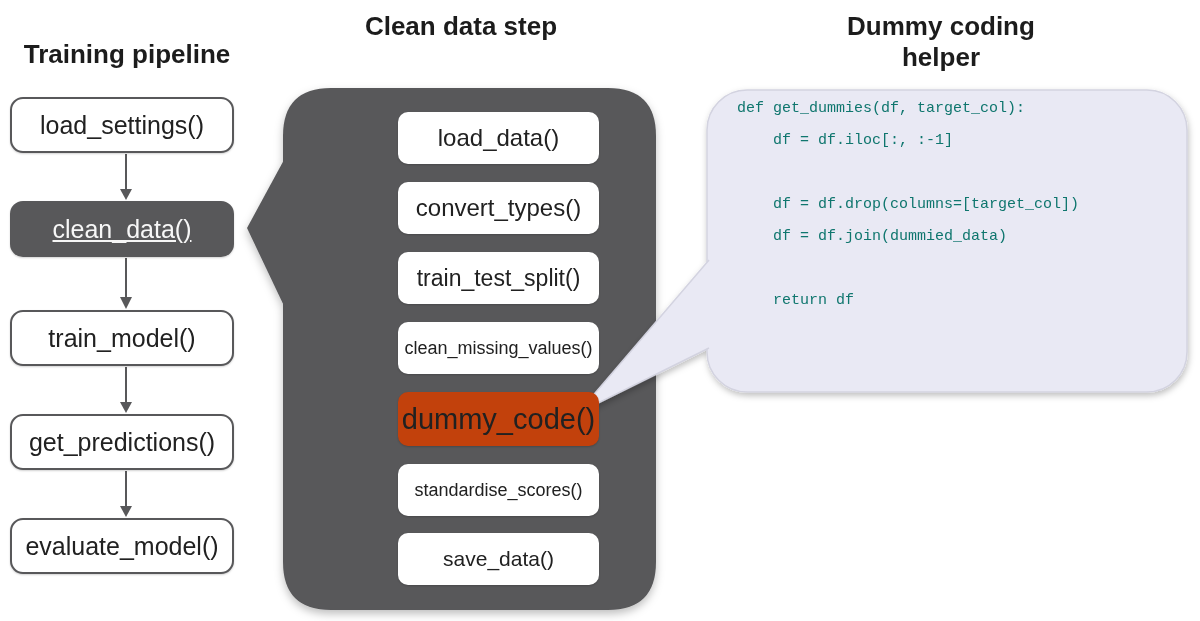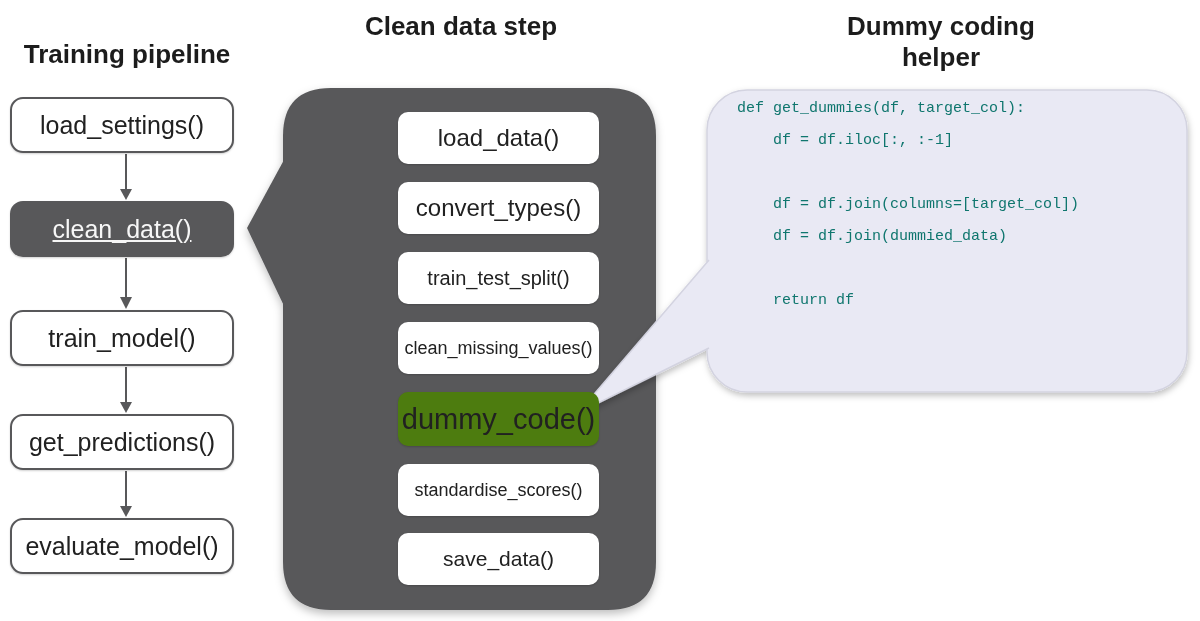--- a/index.html
+++ b/index.html
@@ -29,23 +29,23 @@
     background:#58585a;border-color:#58585a;color:#f7f7f7;text-decoration:underline;
   }
 
   
   .md-box{
     position:absolute;left:366px;width:201px;height:52px;box-sizing:border-box;
     border-radius:10px;background:#ffffff;
     display:flex;align-items:center;justify-content:center;
     color:#212121;box-shadow:0 1px 2px rgba(0,0,0,0.18);margin-left:32px;
   }
-  .md-box.highlight{background:#4d7c0f;}
+  .md-box.highlight{background:#c2410c;}
   .fs-md{font-size:24px;}
-  .fs-md2{font-size:20px;}
+  .fs-md2{font-size:23px;}
   .fs-sm{font-size:18px;}
   .fs-lg{font-size:29px;}
   .fs-save{font-size:21px;}
 
   
   .code-block{
     position:absolute;left:737px;top:93px;width:440px;
     font-family:"Liberation Mono",monospace;font-size:15px;color:#0f766e;
   }
   .code-line{height:32px;line-height:32px;white-space:pre;}
@@ -114,19 +114,19 @@
   <div class="md-box fs-md2" style="top:252px">train_test_split()</div>
   <div class="md-box fs-sm" style="top:322px">clean_missing_values()</div>
   <div class="md-box fs-lg highlight" style="top:392px;height:54px">dummy_code()</div>
   <div class="md-box fs-sm" style="top:464px">standardise_scores()</div>
   <div class="md-box fs-save" style="top:533px">save_data()</div>
 
   <div class="code-block">
     <div class="code-line">def get_dummies(df, target_col):</div>
     <div class="code-line">    df = df.iloc[:, :-1]</div>
     <div class="code-line"></div>
-    <div class="code-line">    df = df.join(columns=[target_col])</div>
+    <div class="code-line">    df = df.drop(columns=[target_col])</div>
     <div class="code-line">    df = df.join(dummied_data)</div>
     <div class="code-line"></div>
     <div class="code-line">    return df</div>
   </div>
 
 </div>
 
 </body></html>

